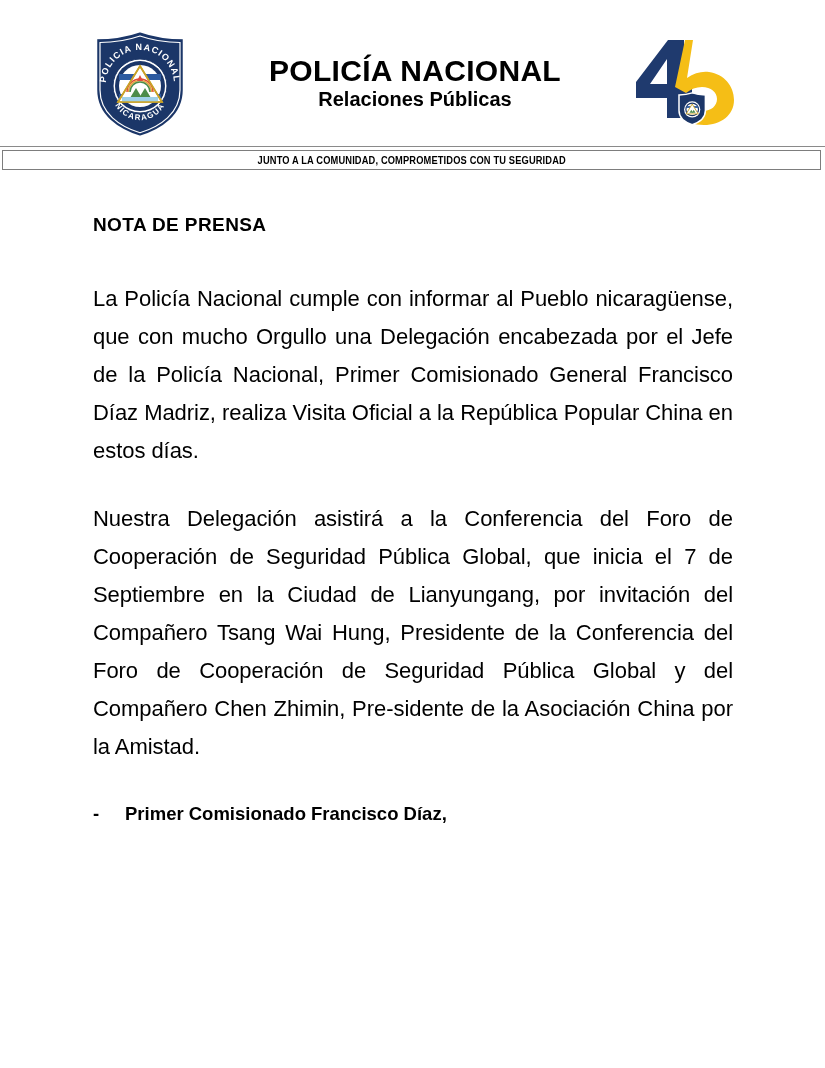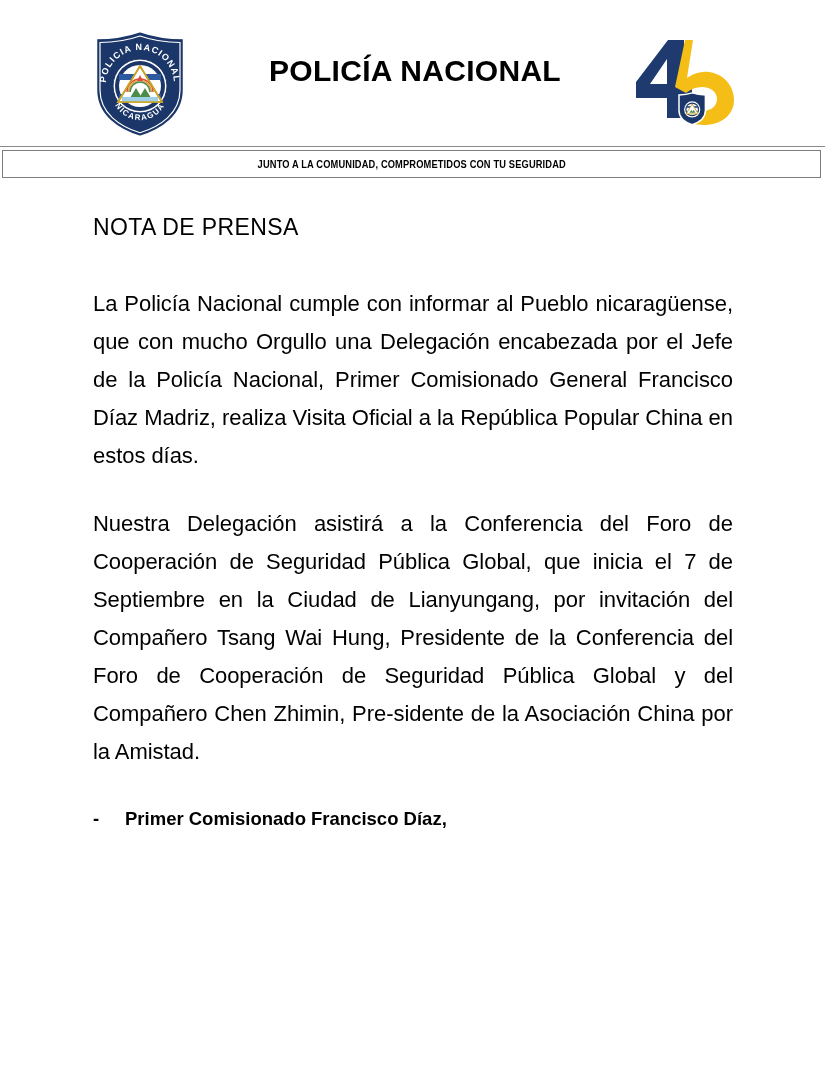--- a/index.html
+++ b/index.html
@@ -77,21 +77,21 @@
     top: 146px;
     width: 825px;
     height: 1px;
     background: #8a8a8a;
   }
   .tagline-box {
     position: absolute;
     left: 2px;
     top: 150px;
     width: 819px;
-    height: 28px;
+    height: 20px;
     border: 1px solid #7d7d7d;
     box-sizing: border-box;
     display: flex;
     align-items: center;
     justify-content: center;
     background: #ffffff;
   }
   .tagline-text {
     font-family: "Liberation Sans Narrow", "Liberation Sans", sans-serif;
     font-size: 10px;
@@ -103,22 +103,22 @@
 
   
   .doc-body {
     position: absolute;
     left: 93px;
     top: 214px;
     width: 640px;
   }
 
   .doc-heading {
-    font-size: 23px;
-    font-weight: normal;
+    font-size: 19px;
+    font-weight: bold;
     letter-spacing: 0.4px;
     margin: 0 0 44px 0;
   }
 
   .para {
     font-size: 22px;
     font-weight: normal;
     line-height: 38px;
     text-align: justify;
     text-justify: inter-word;
@@ -186,20 +186,21 @@
       <path d="M54 38 L76 74 L32 74 Z" fill="none" stroke="#C9A227" stroke-width="1.6"></path>
 
       <text font-family="'Liberation Sans', sans-serif" font-size="8" font-weight="bold" fill="#ffffff" letter-spacing="1.3">
         <textPath href="#arcBot" startOffset="50%" text-anchor="middle">NICARAGUA</textPath>
       </text>
     </svg>
   </div>
 
   <div class="header-titles">
     <div class="title-line-2">POLICÍA NACIONAL</div>
+    <div class="title-line-3">Relaciones Públicas</div>
   </div>
 
   <div class="anniversary-wrap">
     <svg viewBox="0 0 112 112" xmlns="http://www.w3.org/2000/svg">
 
       <path d="M36 14 L52 14 L52 58 L60 58 L60 72 L52 72 L52 92 L35 92 L35 72 L4 72 L4 56 Z
                M35 58 L35 33 L18 58 Z" fill="#1F3A6E"></path>
 
       <path d="M101 14 L61 14 L55 52 C62 47 70 45 77 46 C92 48 102 60 102 74
                C102 89 89 99 72 99 C62 99 54 96 48 91 L55 78 C60 83 66 85 71 85

